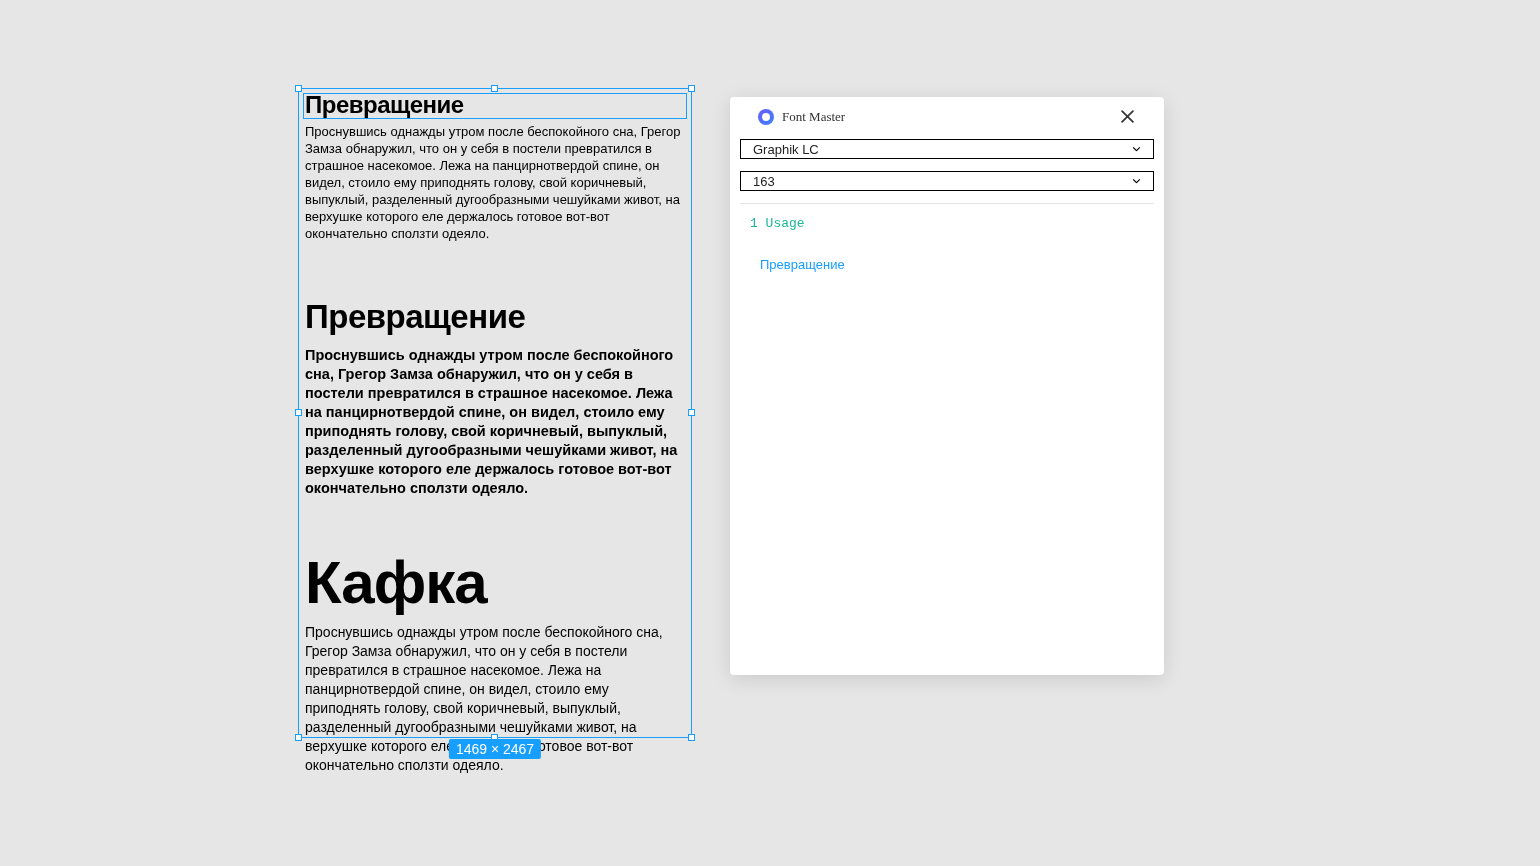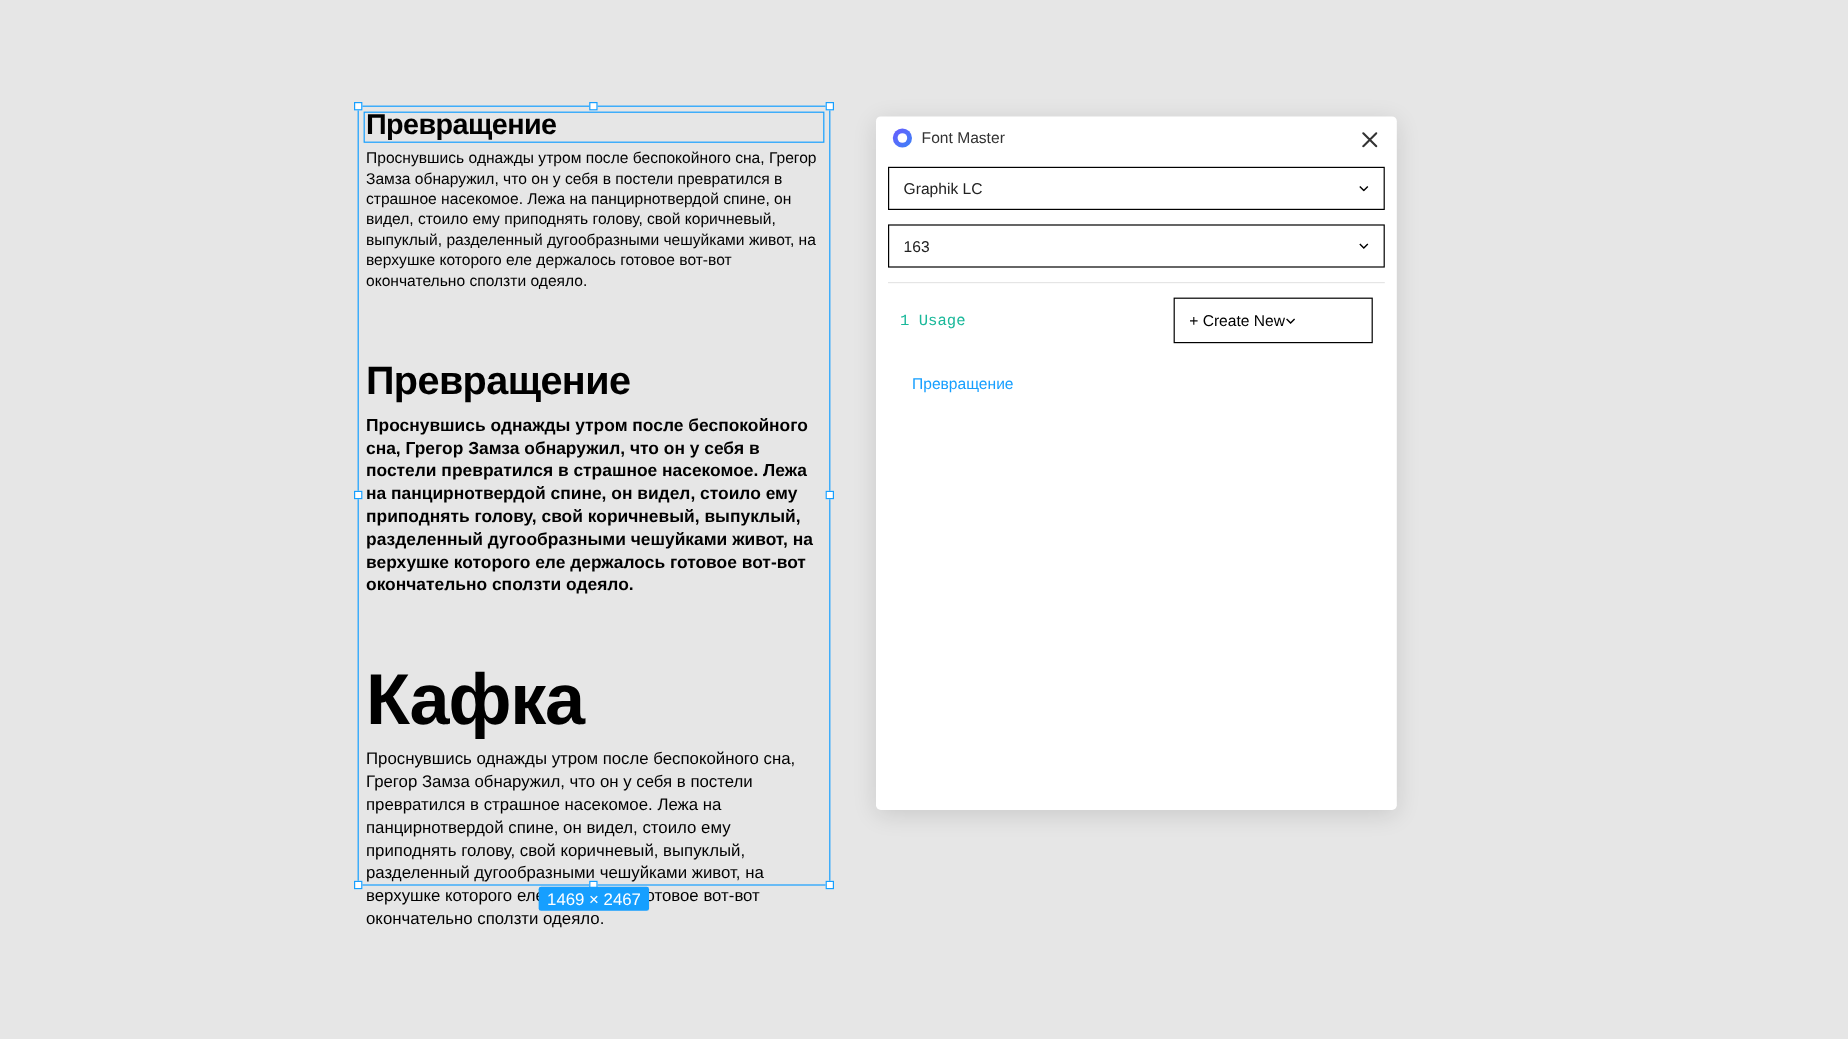--- a/index.html
+++ b/index.html
@@ -111,23 +111,24 @@
     width: 434px;
     height: 578px;
     background: #fff;
     border-radius: 4px;
     box-shadow: 0 4px 20px rgba(0,0,0,0.12);
     display: flex;
     flex-direction: column;
   }
   .panel-header {
     display: flex;
-    align-items: flex-start;
-    padding: 10px 14px;
+    align-items: flex-end;
+    padding: 10px 28px;
     gap: 8px;
+    font-family: Liberation Serif, serif;
   }
   .panel-logo {
     width: 16px; height: 16px;
     border-radius: 50%;
     background: linear-gradient(135deg, #6a5cff, #3b82f6);
     display: flex; align-items: center; justify-content: center;
   }
   .panel-logo-inner {
     width: 8px; height: 8px; border-radius: 50%;
     background: #fff;
@@ -143,21 +144,21 @@
     cursor: pointer;
     color: #333;
   }
   .close-btn svg { width: 13px; height: 13px; }
 
   .panel-body {
     padding: 4px 10px 10px 10px;
   }
   .select {
     border: 1px solid #000;
-    height: 36px;
+    height: 20px;
     display: flex;
     align-items: center;
     padding: 0 12px;
     margin-bottom: 12px;
     cursor: pointer;
     font-size: 13px;
     color: #222;
     position: relative;
   }
   .select .caret {
@@ -262,25 +263,17 @@
           <svg viewBox="0 0 10 6">
             <path d="M1 1 L5 5 L9 1" stroke="#000" stroke-width="1.4" fill="none"></path>
           </svg>
         </span>
     </div>
 
     <div class="divider"></div>
 
     <div class="usage-row">
       <span class="usage-label">1 Usage</span>
-      <div class="create-select">
-        <span>+ Create New</span>
-        <span class="caret">
-            <svg viewBox="0 0 10 6">
-              <path d="M1 1 L5 5 L9 1" stroke="#000" stroke-width="1.4" fill="none"></path>
-            </svg>
-          </span>
-      </div>
     </div>
 
     <div class="usage-link">Превращение</div>
   </div>
 </div>
 
 </body></html>

